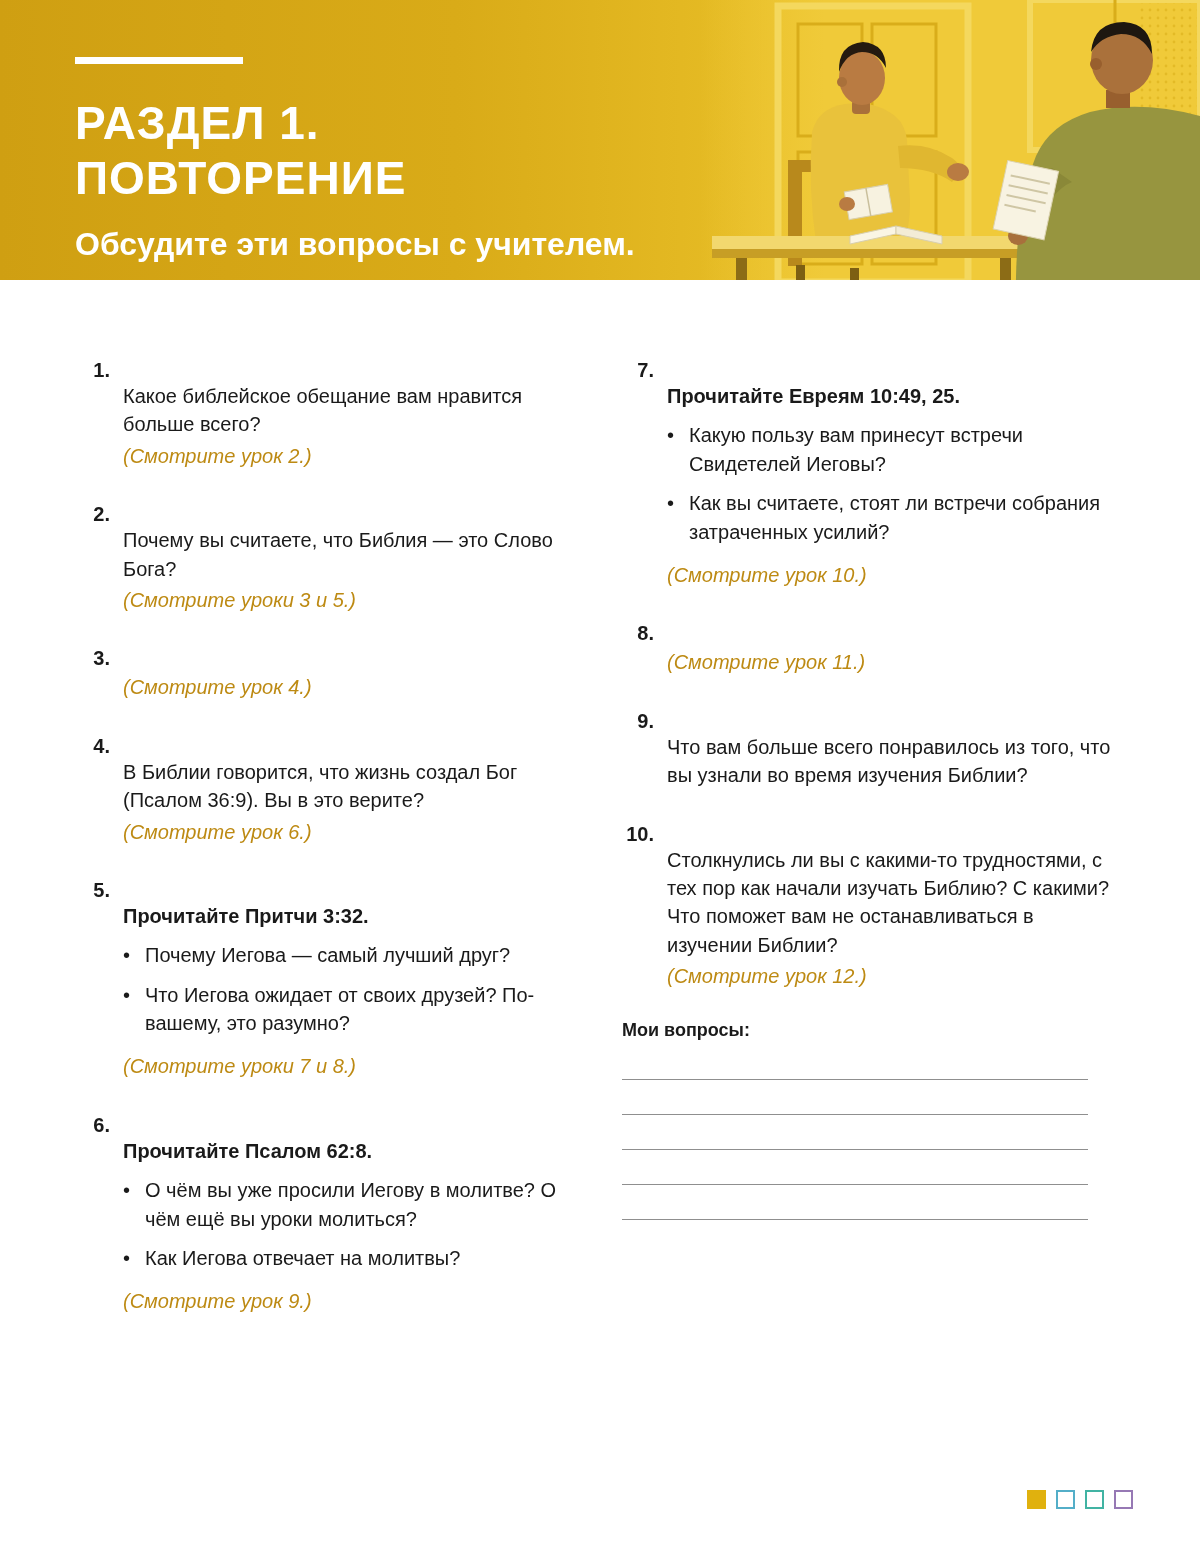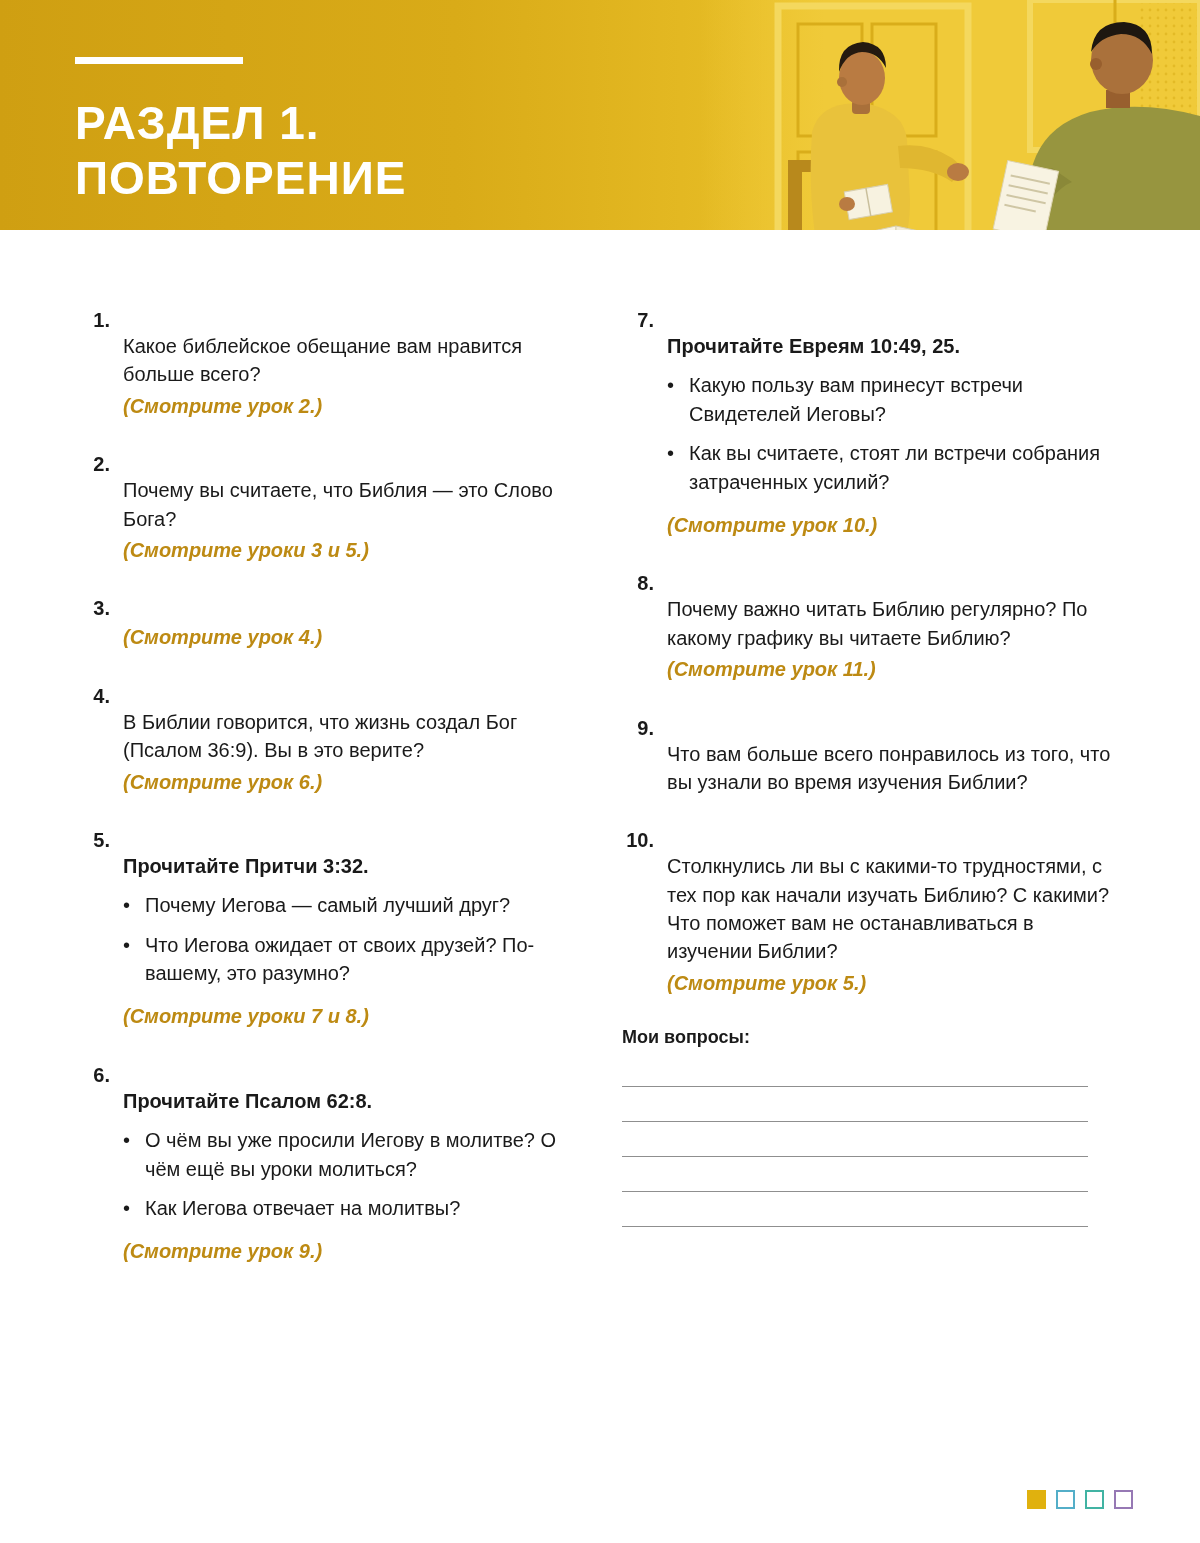--- a/index.html
+++ b/index.html
@@ -7,21 +7,21 @@
   body {
     width:1200px; height:1543px;
     font-family:"Liberation Sans", sans-serif;
     color:#1a1a1a;
     -webkit-font-smoothing:antialiased;
   }
   .page { position:relative; width:1200px; height:1543px; background:#ffffff; overflow:hidden; }
 
   
   .header {
-    position:relative; height:230px; overflow:hidden;
+    position:relative; height:280px; overflow:hidden;
     background:linear-gradient(90deg,#cf9f12 0%, #d9ab18 38%, #e9c028 68%, #f0ca36 100%);
   }
   .header-ill { position:absolute; top:0; right:0; width:500px; height:308px; }
   .header-ill svg { display:block; width:500px; height:308px; }
   .header-left { position:absolute; top:0; left:75px; z-index:2; }
   .header-bar { width:168px; height:7px; background:#ffffff; margin-top:57px; }
   .header h1 {
     margin-top:32px; font-size:46px; line-height:1.2; color:#ffffff;
     font-weight:700; letter-spacing:1px;
   }
@@ -31,21 +31,21 @@
   .content { display:flex; gap:44px; padding:76px 78px 0 78px; }
   .col { flex:1 1 0; min-width:0; }
 
   .q { display:flex; margin-bottom:30px; font-size:20px; line-height:1.42; }
   .qnum { flex:0 0 32px; text-align:right; font-weight:700; }
   .qbody { flex:1 1 auto; margin-left:13px;margin-top:26px; }
   .qlead { font-weight:700; }
   .bullet { display:flex; margin-top:11px; }
   .dot { flex:0 0 22px; }
   .btxt { flex:1 1 auto; }
-  .ref { color:#bd8a13; font-style:italic; margin-top:3px;font-weight:bold; }
+  .ref { color:#bd8a13; font-style:italic; margin-top:3px; }
   .q.has-bullets .ref { margin-top:15px; }
 
   .myq-label { font-size:18px; font-weight:700; margin-top:4px; }
   .answer-lines { margin-top:4px; }
   .rule { height:35px; border-bottom:1.5px solid #8f8f8f; width:466px; }
 
   
   .footer-squares { position:absolute; right:67px; bottom:34px; display:flex; gap:10px; }
   .sq { width:19px; height:19px; }
 </style>
@@ -212,35 +212,34 @@
               <div class="bullet">
                 <span class="dot">•</span>
                 <span class="btxt">Как вы считаете, стоят ли встречи собрания затраченных усилий?</span>
               </div>
               <div class="ref">(Смотрите урок 10.)</div>
             </div>
           </div>
           <div class="q">
             <div class="qnum">8.</div>
             <div class="qbody">
-              <div class="qtext">Почему важно читать Библию регулярно? По какому графику вы читаете Библию?</div>
               <div class="ref">(Смотрите урок 11.)</div>
             </div>
           </div>
           <div class="q">
             <div class="qnum">9.</div>
             <div class="qbody">
               <div class="qtext">Что вам больше всего понравилось из того, что вы узнали во время изучения Библии?</div>
             </div>
           </div>
           <div class="q">
             <div class="qnum">10.</div>
             <div class="qbody">
               <div class="qtext">Столкнулись ли вы с какими-то трудностями, с тех пор как начали изучать Библию? С какими? Что поможет вам не останавливаться в изучении Библии?</div>
-              <div class="ref">(Смотрите урок 5.)</div>
+              <div class="ref">(Смотрите урок 12.)</div>
             </div>
           </div>
         </div>
       <div class="myq">
         <div class="myq-label">Мои вопросы:</div>
         <div class="answer-lines" id="answer-lines">
             <div class="rule"></div>
             <div class="rule"></div>
             <div class="rule"></div>
             <div class="rule"></div>

